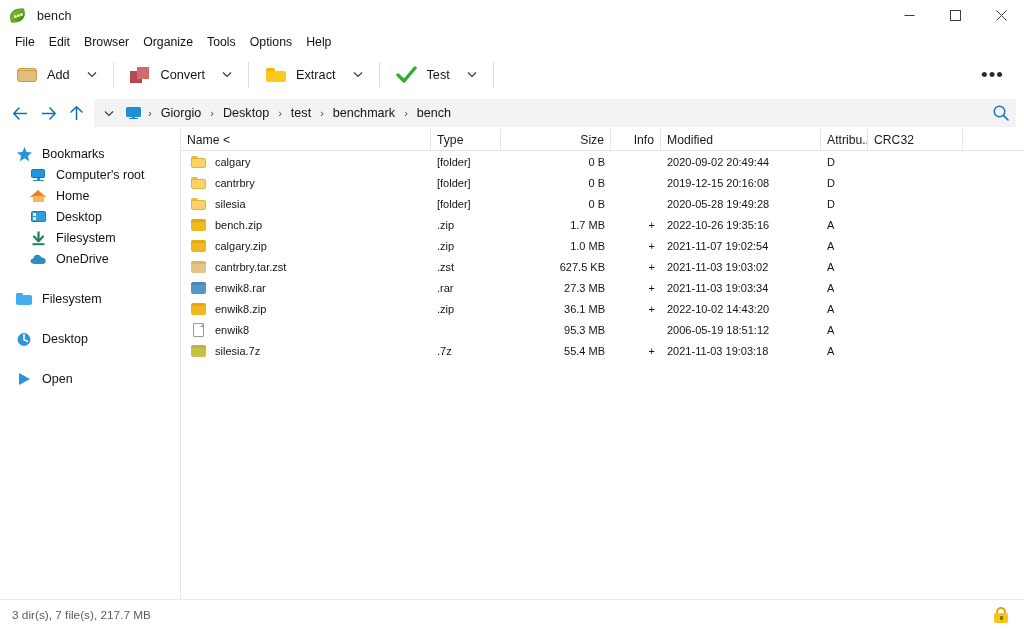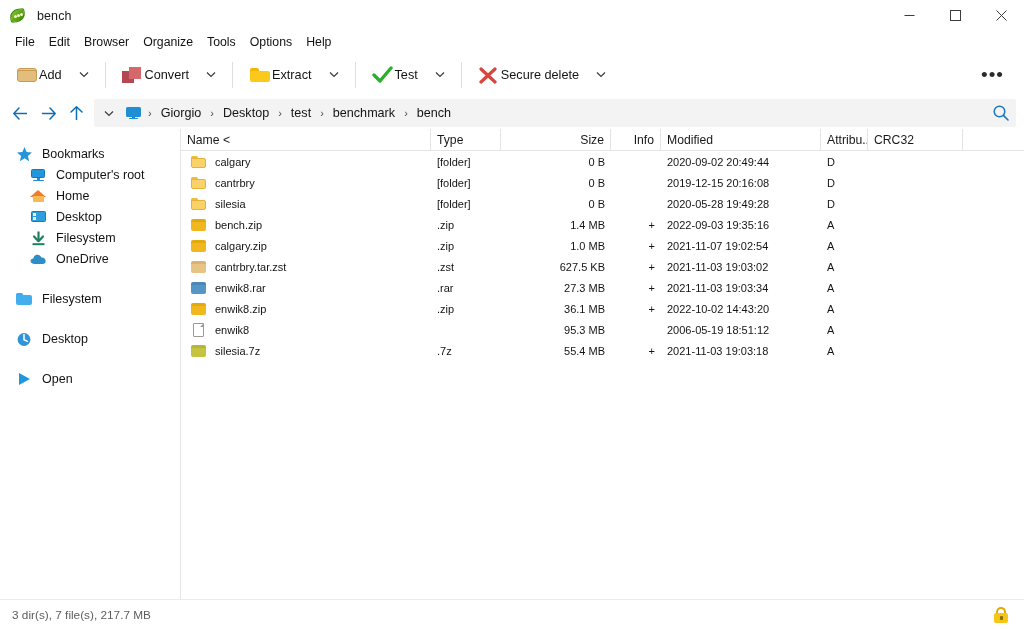--- a/index.html
+++ b/index.html
@@ -47,21 +47,21 @@
     font-size: 12.3px; color: #131313; padding: 2px 7px; line-height: 16px;
   }
 
   
   .toolbar {
     height: 44px; display: flex; align-items: center; flex: 0 0 44px;
     background: #fff; padding-left: 8px; border-bottom: 1px solid #fff;
   }
   .tbgroup { display: flex; align-items: center; height: 44px; }
   .tbbtn {
-    display: flex; align-items: center; gap: 1px; height: 34px;
+    display: flex; align-items: center; gap: 9px; height: 34px;
     padding: 0 9px 0 8px; border-radius: 3px;
   }
   .tbbtn .lbl { font-size: 12.7px; color: #141414; }
   .tbcaret {
     width: 26px; height: 34px; display:flex; align-items:center; justify-content:center;
     color:#3b3b3b; border-radius:3px;
   }
   .tbsep { width:1px; height:26px; background:#dedede; margin: 0 8px; }
   .tb-ico { width: 22px; height: 20px; position: relative; flex: 0 0 22px; }
 
@@ -304,36 +304,20 @@
       </div>
       <div class="tbcaret">
         <svg width="10" height="7" viewBox="0 0 10 7">
             <polyline points="1,1.5 5,5.5 9,1.5" fill="none" stroke="currentColor" stroke-width="1.2"></polyline>
           </svg>
       </div>
     </div>
 
     <div class="tbsep"></div>
 
-    <div class="tbgroup">
-      <div class="tbbtn">
-        <div class="tb-ico ico-del">
-          <svg width="18" height="17" viewBox="0 0 18 17">
-              <line x1="2" y1="2" x2="16" y2="15" stroke="#d9453d" stroke-width="3.2" stroke-linecap="round"></line>
-              <line x1="16" y1="2" x2="2" y2="15" stroke="#d9453d" stroke-width="3.2" stroke-linecap="round"></line>
-            </svg>
-        </div>
-        <div class="lbl">Secure delete</div>
-      </div>
-      <div class="tbcaret">
-        <svg width="10" height="7" viewBox="0 0 10 7">
-            <polyline points="1,1.5 5,5.5 9,1.5" fill="none" stroke="currentColor" stroke-width="1.2"></polyline>
-          </svg>
-      </div>
-    </div>
 
     <div class="tb-right">
       <div class="dots">•••</div>
     </div>
   </div>
 
   <div class="addressbar">
     <div class="navbtn">
       <svg width="17" height="15" viewBox="0 0 17 15">
           <line x1="2" y1="7.5" x2="15" y2="7.5" stroke="currentColor" stroke-width="1.5"></line>
@@ -544,23 +528,23 @@
 
         <div class="frow">
           <div class="cell c-name namecell">
             <span class="ficon f-box">
               <span class="lid" style="background:#e3aa10"></span>
                 <span class="bdy" style="background:#f0b81e"></span>
             </span>
             <span>bench.zip</span>
           </div>
           <div class="cell c-type">.zip</div>
-          <div class="cell c-size r">1.4 MB</div>
+          <div class="cell c-size r">1.7 MB</div>
           <div class="cell c-info r">+</div>
-          <div class="cell c-mod">2022-09-03 19:35:16</div>
+          <div class="cell c-mod">2022-10-26 19:35:16</div>
           <div class="cell c-attr">A</div>
           <div class="cell c-crc"></div>
         </div>
 
         <div class="frow">
           <div class="cell c-name namecell">
             <span class="ficon f-box">
               <span class="lid" style="background:#e3aa10"></span>
                 <span class="bdy" style="background:#f0b81e"></span>
             </span>

